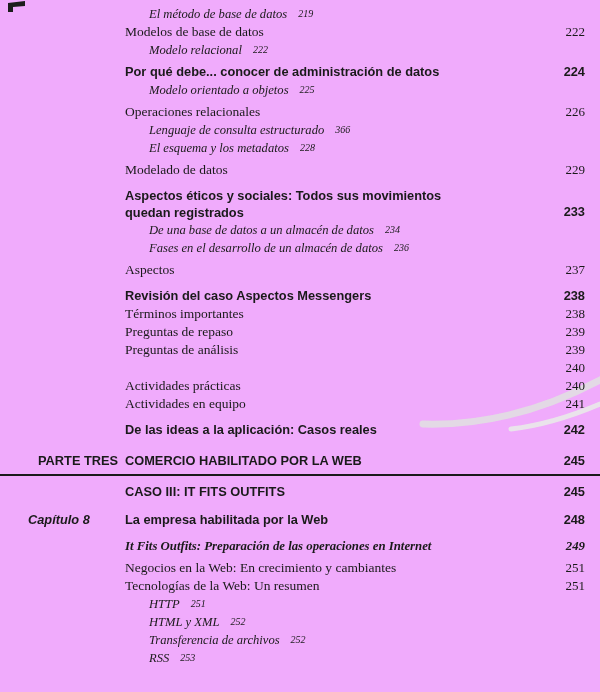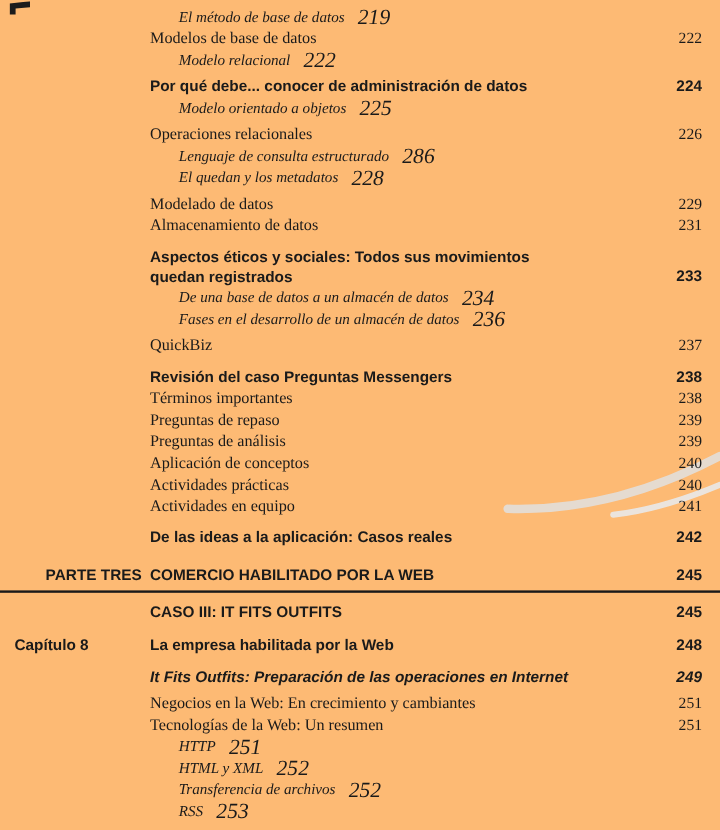--- a/index.html
+++ b/index.html
@@ -8,69 +8,69 @@
     background:#ffffff;
     font-family:"Liberation Serif", serif;
     color:#1a1a1a;
     position:relative;
     overflow:hidden;
   }
   .page {
     position:relative;
     width:600px; height:692px;
     padding:5px 15px 0 0;
-    background:#fdba74;
+    background:#f0abfc;
   }
   .toc { display:flex; flex-direction:column; }
 
   .row {
     position:relative;
     display:flex;
     align-items:flex-end;
     padding-left:125px;
     line-height:18px;
     font-size:13.5px;
     white-space:nowrap;
   }
   .row .label { white-space:nowrap; }
   .row .spacer { flex:1 1 auto; min-width:10px; }
   .row .page-num { font-size:13px; }
 
   
   .level-1 { padding-left:149px; font-style:italic; font-size:12.6px; }
-  .level-1 .page-num { margin-left:11px; font-style:italic; font-size:18px; }
+  .level-1 .page-num { margin-left:11px; font-style:italic; font-size:10px; }
 
   
   .style-bold, .style-bold .page-num {
     font-family:"Liberation Sans", sans-serif;
     font-weight:bold;
     font-size:12.8px;
   }
   .style-bolditalic, .style-bolditalic .page-num {
-    font-family:Liberation Sans, sans-serif;
+    font-family:Liberation Serif, serif;
     font-weight:bold;
     font-style:italic;
     font-size:12.8px;
   }
 
   
   .wrap .label { white-space:normal; max-width:358px; line-height:17px; }
 
   
   .margin-label {
     position:absolute;
     bottom:0;
     font-family:"Liberation Sans", sans-serif;
     font-weight:bold;
     font-size:12.8px;
     font-style:normal;
     line-height:18px;
   }
   .margin-label.part { left:2px;margin-left:36px; }
-  .margin-label.chapter { left:12px; }
+  .margin-label.chapter { left:28px;font-style:italic; }
 
   .rule { height:2px; background:#1a1a1a; margin:4px 0 3px 0; width:600px; margin-left:-0px; }
 
   .gap-xs { margin-top:4px;gap:12px; }
   .gap-s  { margin-top:8px; }
   .gap-m  { margin-top:10px; }
   .gap-l  { margin-top:13px; }
 
   .corner-mark { position:absolute; top:1px; left:8px; }
   .streak { position:absolute; top:372px; right:0; pointer-events:none; }
@@ -123,67 +123,61 @@
       <div class="row level-0 style-normal gap-xs">
 
     <span class="label">Operaciones relacionales</span>
     <span class="spacer"></span>
     <span class="page-num">226</span>
   </div>
       <div class="row level-1 style-italic">
 
     <span class="label">Lenguaje de consulta estructurado</span>
 
-    <span class="page-num">286</span>
-  </div>
-      <div class="row level-1 style-italic">
-
-    <span class="label">El quedan y los metadatos</span>
+    <span class="page-num">366</span>
+  </div>
+      <div class="row level-1 style-italic">
+
+    <span class="label">El esquema y los metadatos</span>
 
     <span class="page-num">228</span>
   </div>
       <div class="row level-0 style-normal gap-xs">
 
     <span class="label">Modelado de datos</span>
     <span class="spacer"></span>
     <span class="page-num">229</span>
   </div>
-      <div class="row level-0 style-normal">
-
-    <span class="label">Almacenamiento de datos</span>
-    <span class="spacer"></span>
-    <span class="page-num">231</span>
-  </div>
       <div class="row level-0 style-bold gap-s wrap">
 
     <span class="label">Aspectos éticos y sociales: Todos sus movimientos quedan registrados</span>
     <span class="spacer"></span>
     <span class="page-num">233</span>
   </div>
       <div class="row level-1 style-italic">
 
     <span class="label">De una base de datos a un almacén de datos</span>
 
     <span class="page-num">234</span>
   </div>
       <div class="row level-1 style-italic">
 
     <span class="label">Fases en el desarrollo de un almacén de datos</span>
 
     <span class="page-num">236</span>
   </div>
       <div class="row level-0 style-normal gap-xs">
 
-    <span class="label">QuickBiz</span>
+    <span class="label">Aspectos</span>
     <span class="spacer"></span>
     <span class="page-num">237</span>
   </div>
       <div class="row level-0 style-bold gap-s">
 
-    <span class="label">Revisión del caso Preguntas Messengers</span>
+    <span class="label">Revisión del caso Aspectos Messengers</span>
     <span class="spacer"></span>
     <span class="page-num">238</span>
   </div>
       <div class="row level-0 style-normal">
 
     <span class="label">Términos importantes</span>
     <span class="spacer"></span>
     <span class="page-num">238</span>
   </div>
       <div class="row level-0 style-normal">
@@ -193,21 +187,20 @@
     <span class="page-num">239</span>
   </div>
       <div class="row level-0 style-normal">
 
     <span class="label">Preguntas de análisis</span>
     <span class="spacer"></span>
     <span class="page-num">239</span>
   </div>
       <div class="row level-0 style-normal">
 
-    <span class="label">Aplicación de conceptos</span>
     <span class="spacer"></span>
     <span class="page-num">240</span>
   </div>
       <div class="row level-0 style-normal">
 
     <span class="label">Actividades prácticas</span>
     <span class="spacer"></span>
     <span class="page-num">240</span>
   </div>
       <div class="row level-0 style-normal">

